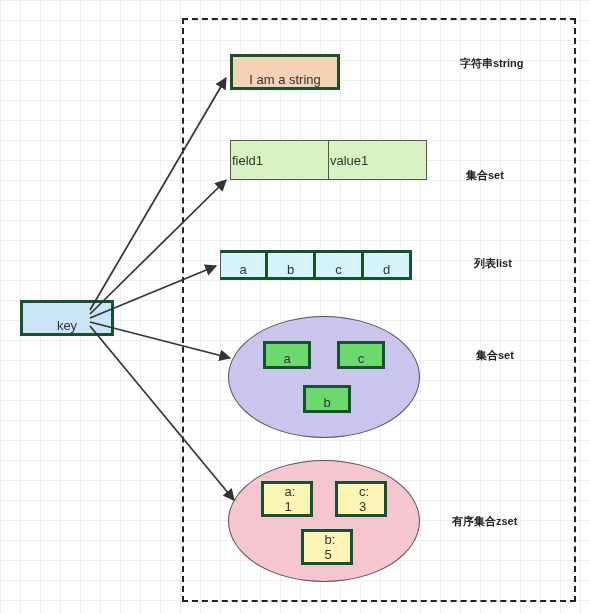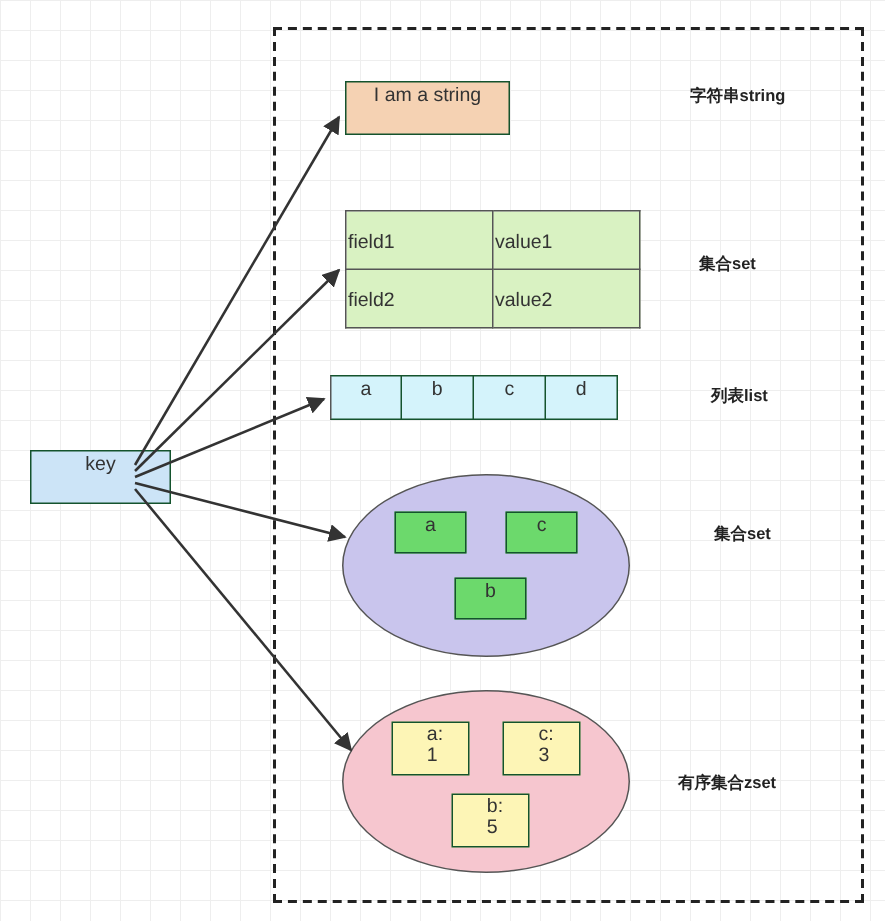--- a/index.html
+++ b/index.html
@@ -7,21 +7,21 @@
   width:590px;height:614px;
   font-family:"Microsoft YaHei","Segoe UI",Arial,sans-serif;
   font-size:13px;color:#333;
   background-image:
     linear-gradient(#eee 1px,transparent 1px),
     linear-gradient(90deg,#eee 1px,transparent 1px);
   background-size:20px 20px;
   position:relative;
 }
 svg.arrows{position:absolute;left:0;top:0;pointer-events:none}
-.box,.cell,.chip{display:flex;align-items:flex-start;justify-content:center;box-sizing:border-box;border:1px solid #14532d}
+.box,.cell,.chip{display:flex;align-items:flex-end;justify-content:center;box-sizing:border-box;border:3px solid #14532d}
 .key-box{position:absolute;background:#cce4f7;width:94px;height:36px;left:20px;top:300px}
 .dashed-frame{position:absolute;border:2px dashed #222;background:transparent}
 .type-label{position:absolute;font-weight:bold;font-size:11px;color:#222;white-space:nowrap}
 
 .string-box{position:absolute;background:#f5d2b3;width:110px;height:36px;left:230px;top:54px}
 
 .hash-tbl{position:absolute;left:230px;top:140px;border-collapse:collapse}
 .hash-tbl td{border:1px solid #555;background:#d9f2c2;width:95px;height:36px;text-align:left}
 
 .list-row{position:absolute;left:220px;top:250px;display:flex}
@@ -46,24 +46,20 @@
 <div class="box string-box">
     <span>I am a string</span>
   </div>
 <div class="type-label" style="left:460px;top:56px">字符串string</div>
 
 <table class="hash-tbl">
   <tbody>
       <tr>
     <td>field1</td>
     <td>value1</td>
-  </tr>
-  <tr>
-    <td>field2</td>
-    <td>value2</td>
   </tr>
 </tbody>
   </table>
 <div class="type-label" style="left:466px;top:168px">集合set</div>
 
 <div class="list-row">
   <div class="cell">a</div>
   <div class="cell">b</div>
   <div class="cell">c</div>
   <div class="cell">d</div>

